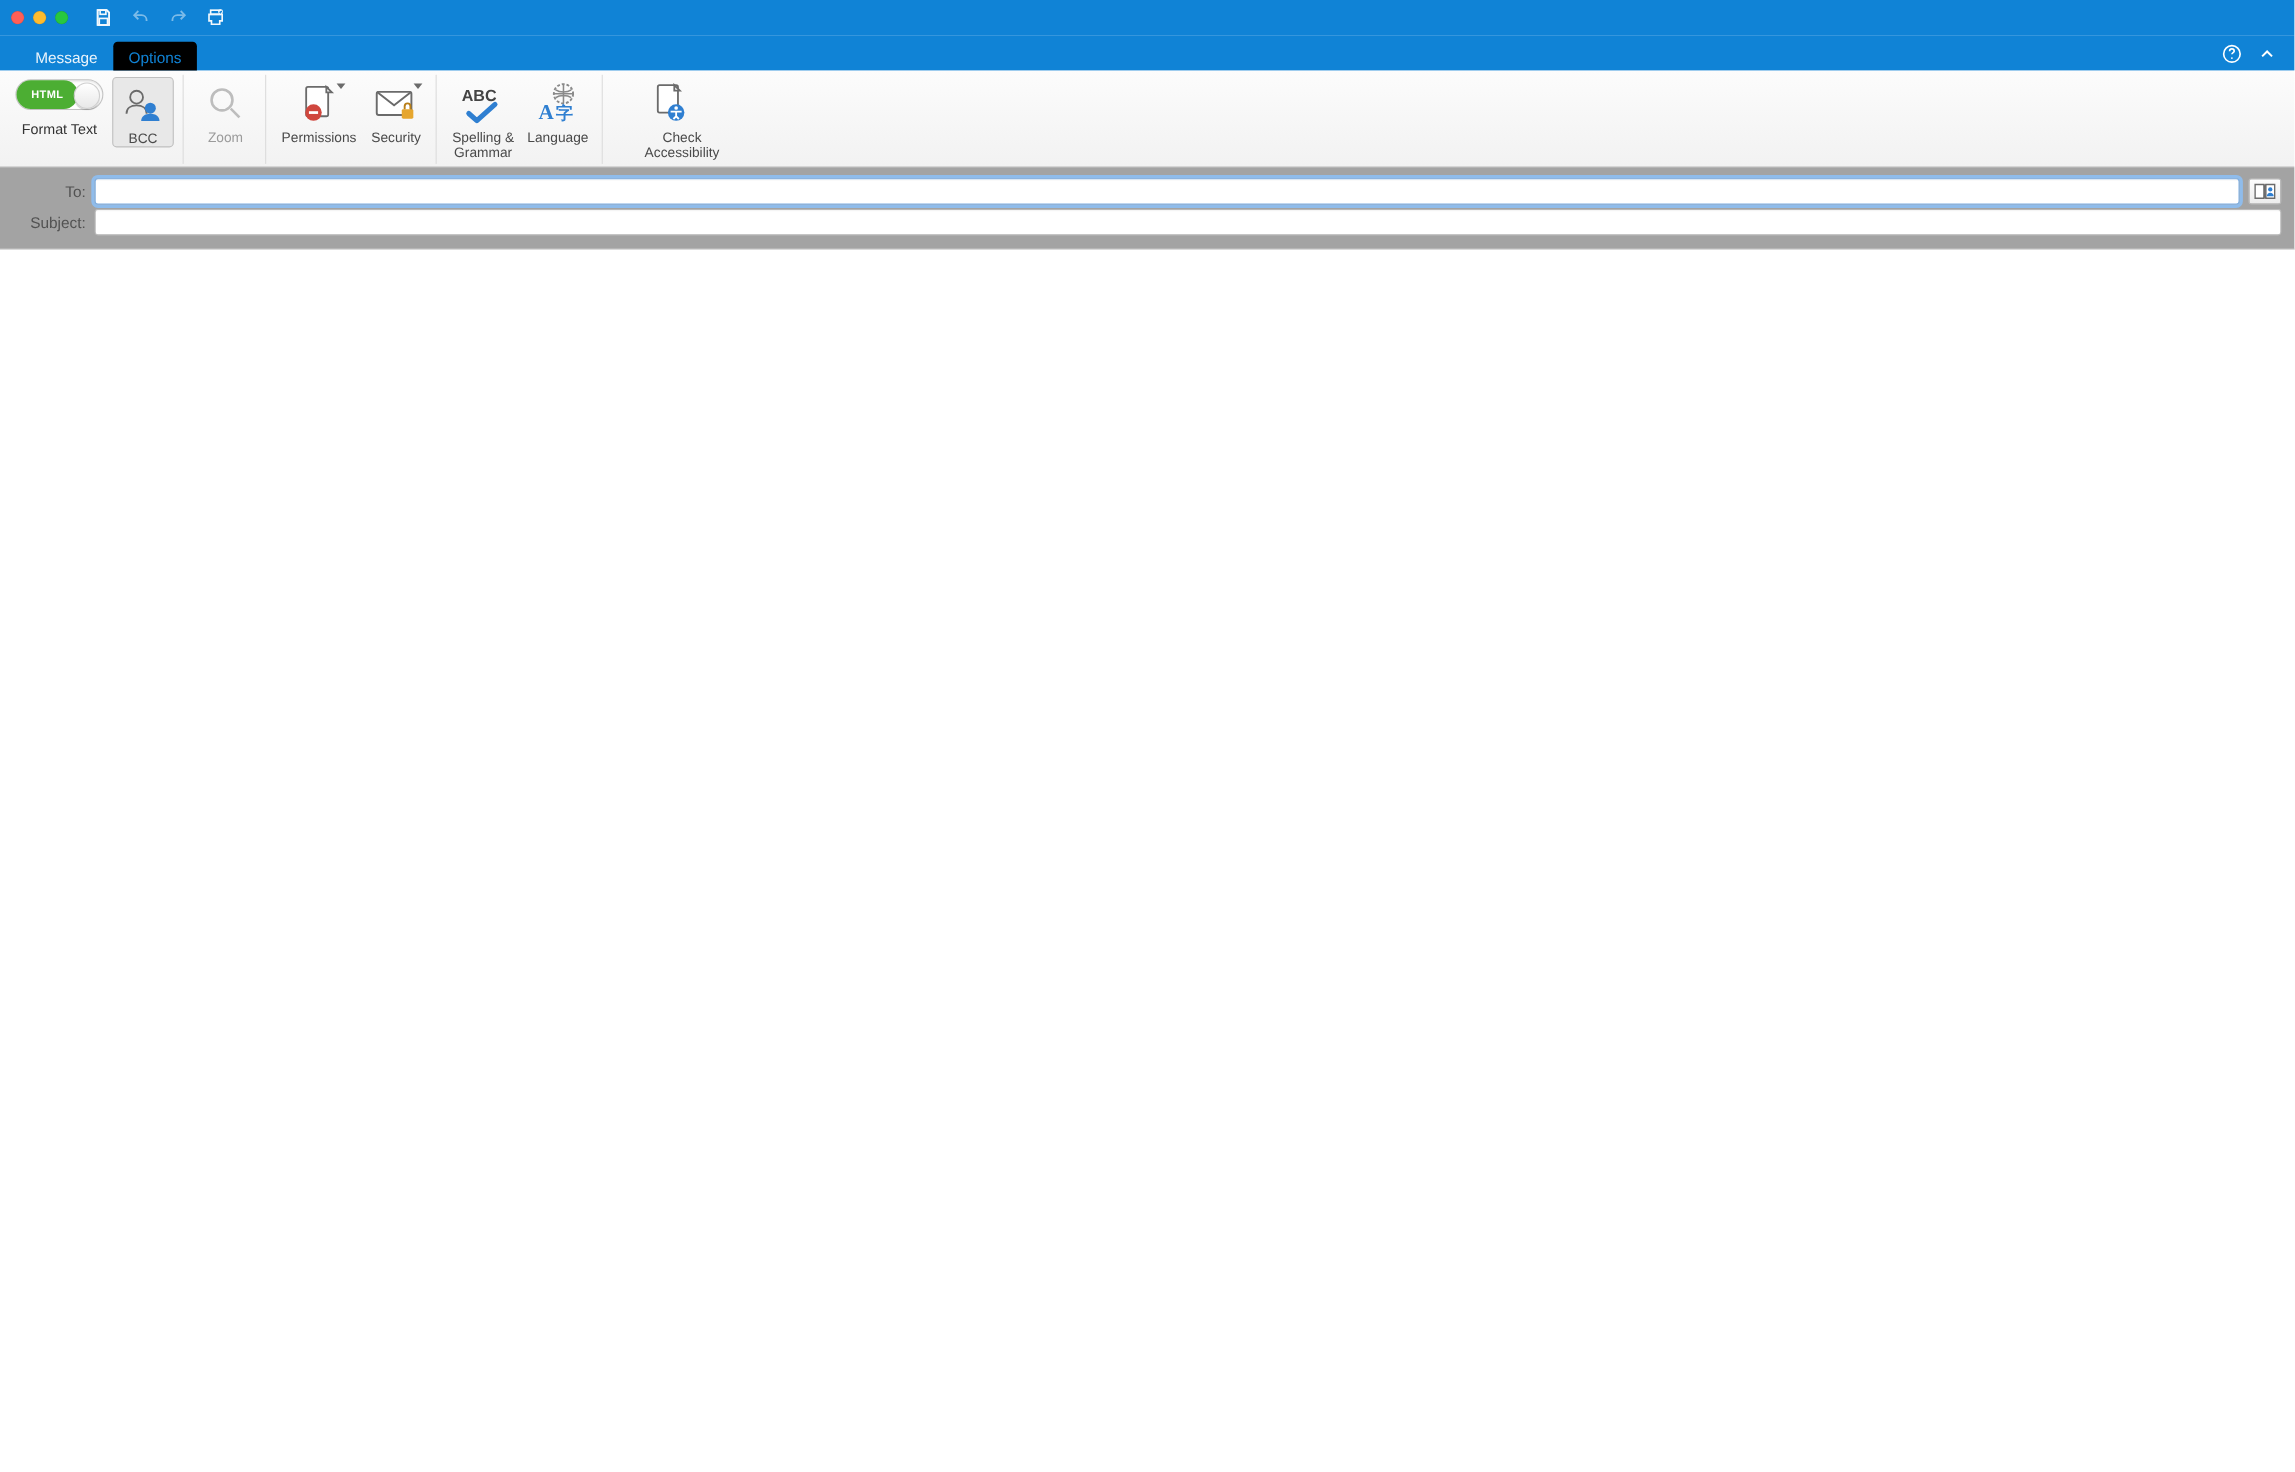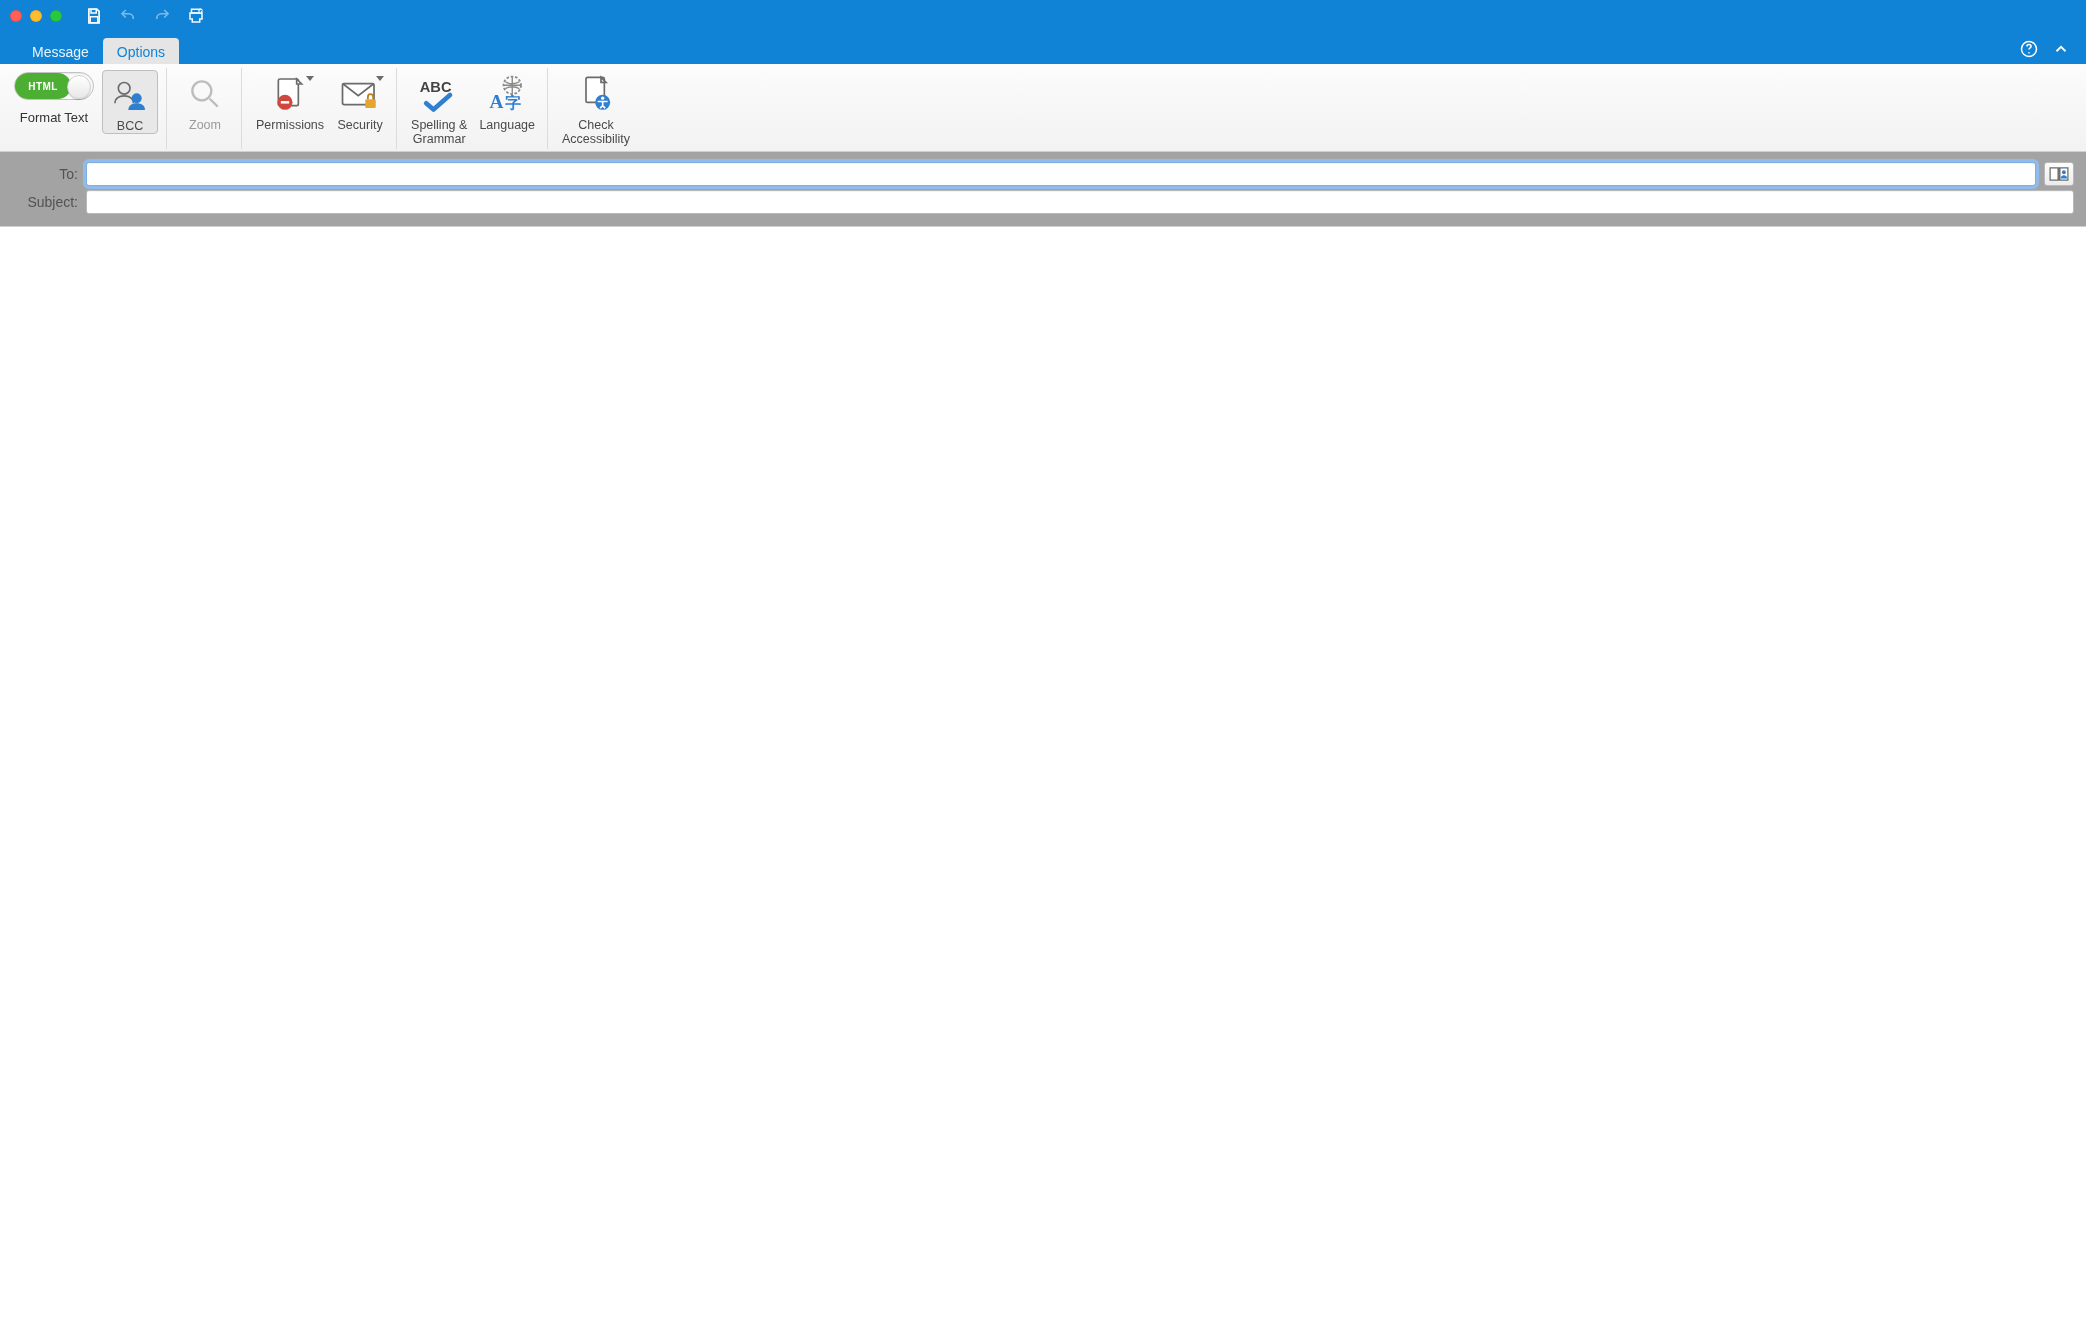--- a/index.html
+++ b/index.html
@@ -48,21 +48,21 @@
     position:relative;
   }
   .tab {
     padding: 6px 14px 4px;
     font-size:14px;
     color:#e9f3fb;
     border-radius:4px 4px 0 0;
     cursor:pointer;
   }
   .tab.active {
-    background:#e5e5e5;
+    background:#000000;
     color:#1083d6;
     font-weight:500;
   }
   .tab-right {
     margin-left:auto;
     display:flex; align-items:center; gap:10px;
     padding-right:14px; padding-bottom:4px;
   }
   .tab-right .icon-btn { width:22px; height:22px; display:flex; align-items:center; justify-content:center; color:#fff; }
 
@@ -316,21 +316,21 @@
       <div class="ribbon-item">
         <div class="icon-slot">
           <svg viewBox="0 0 48 48" width="40" height="40">
             <rect x="12" y="4" width="22" height="30" rx="2" fill="#fff" stroke="#6b6b6b" stroke-width="2"></rect>
             <path d="M30 4l6 6h-6z" fill="#fff" stroke="#6b6b6b" stroke-width="2"></path>
             <circle cx="32" cy="34" r="9" fill="#2f7fd1"></circle>
             <circle cx="32" cy="29" r="2" fill="#fff"></circle>
             <path d="M26 33h12M32 33v5M29 41l3-3 3 3" stroke="#fff" stroke-width="2" fill="none"></path>
           </svg>
         </div>
-        <div class="label two" style="white-space:pre-line;">Check
+        <div class="label two" style="white-space:pre-line;margin-left:24px;">Check
 Accessibility</div>
       </div>
     </div>
 
   </div>
 
   <div class="address-area">
     <div class="addr-row">
       <div class="addr-label">To:</div>
       <input class="addr-input focused" value="" style="">

